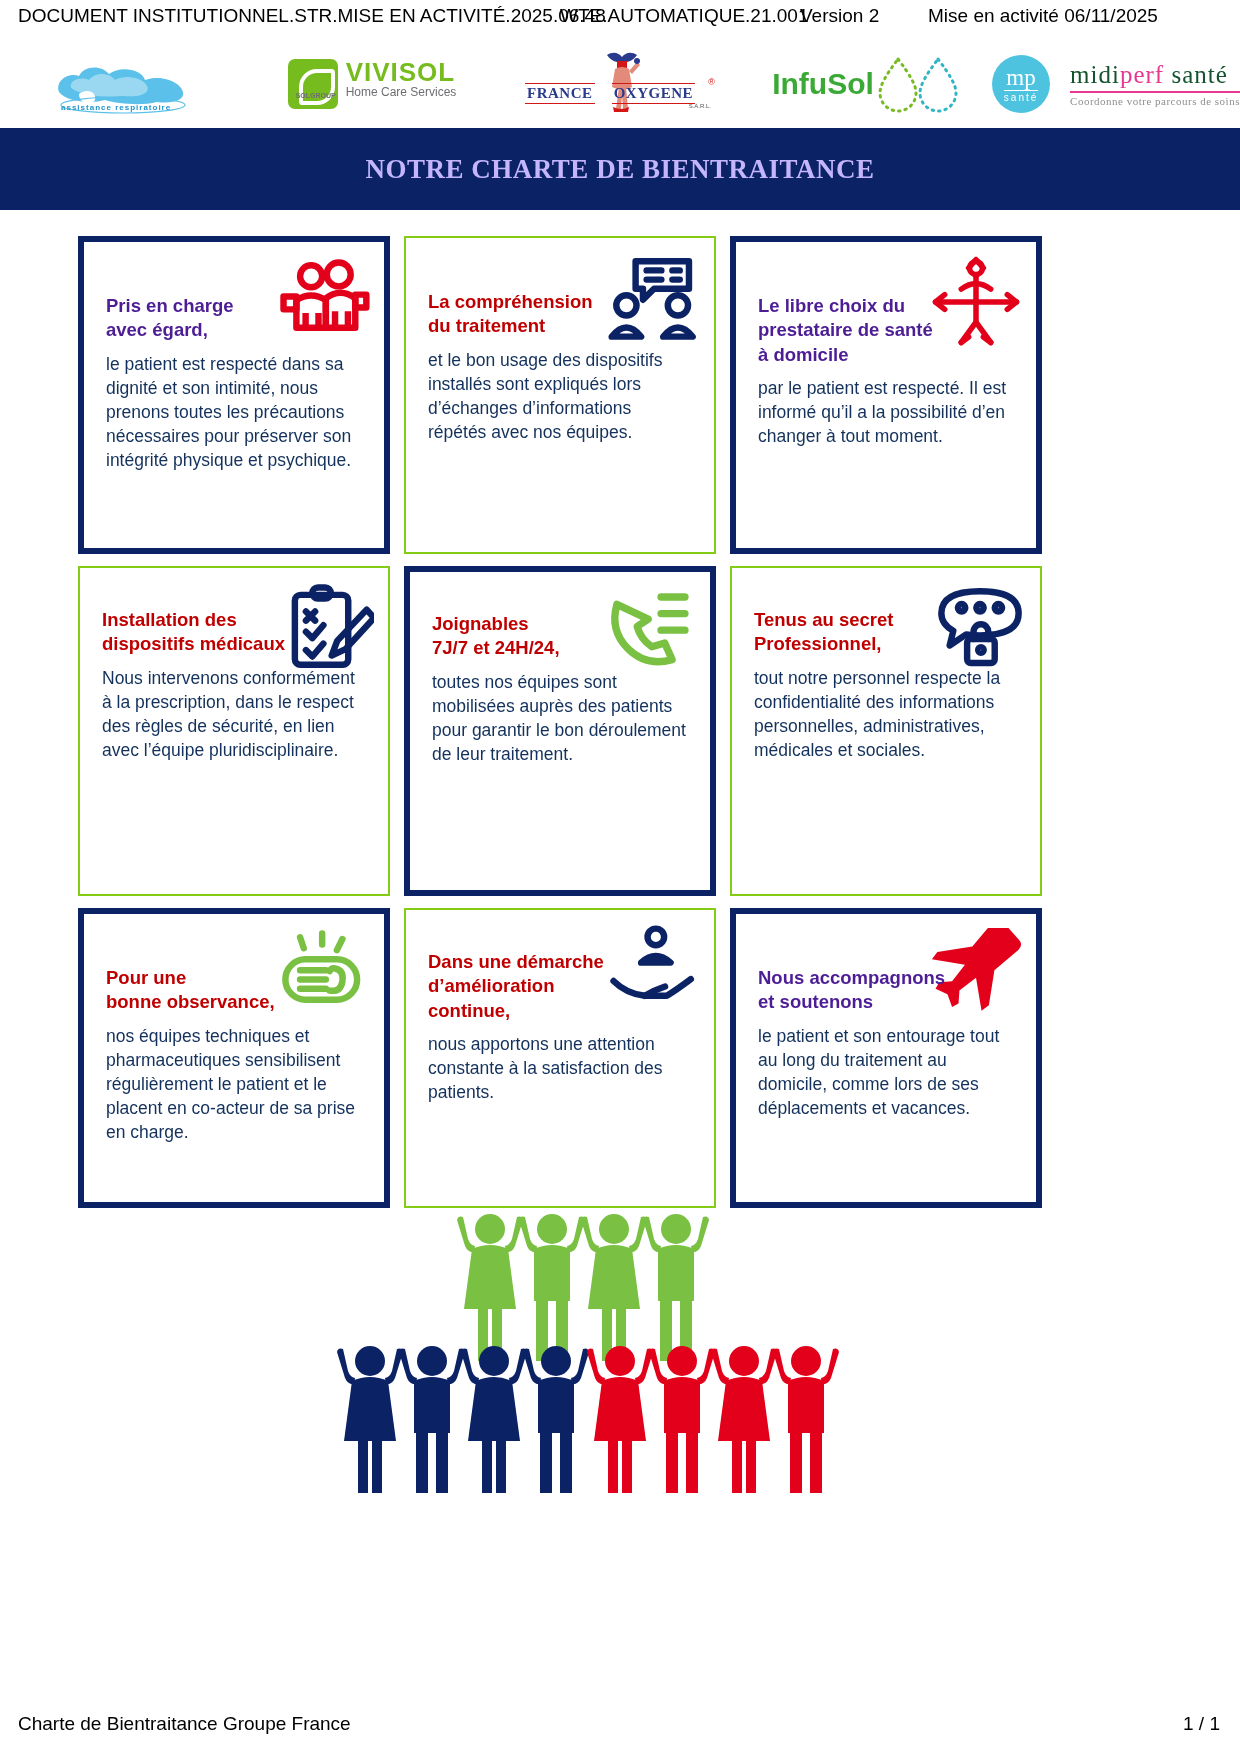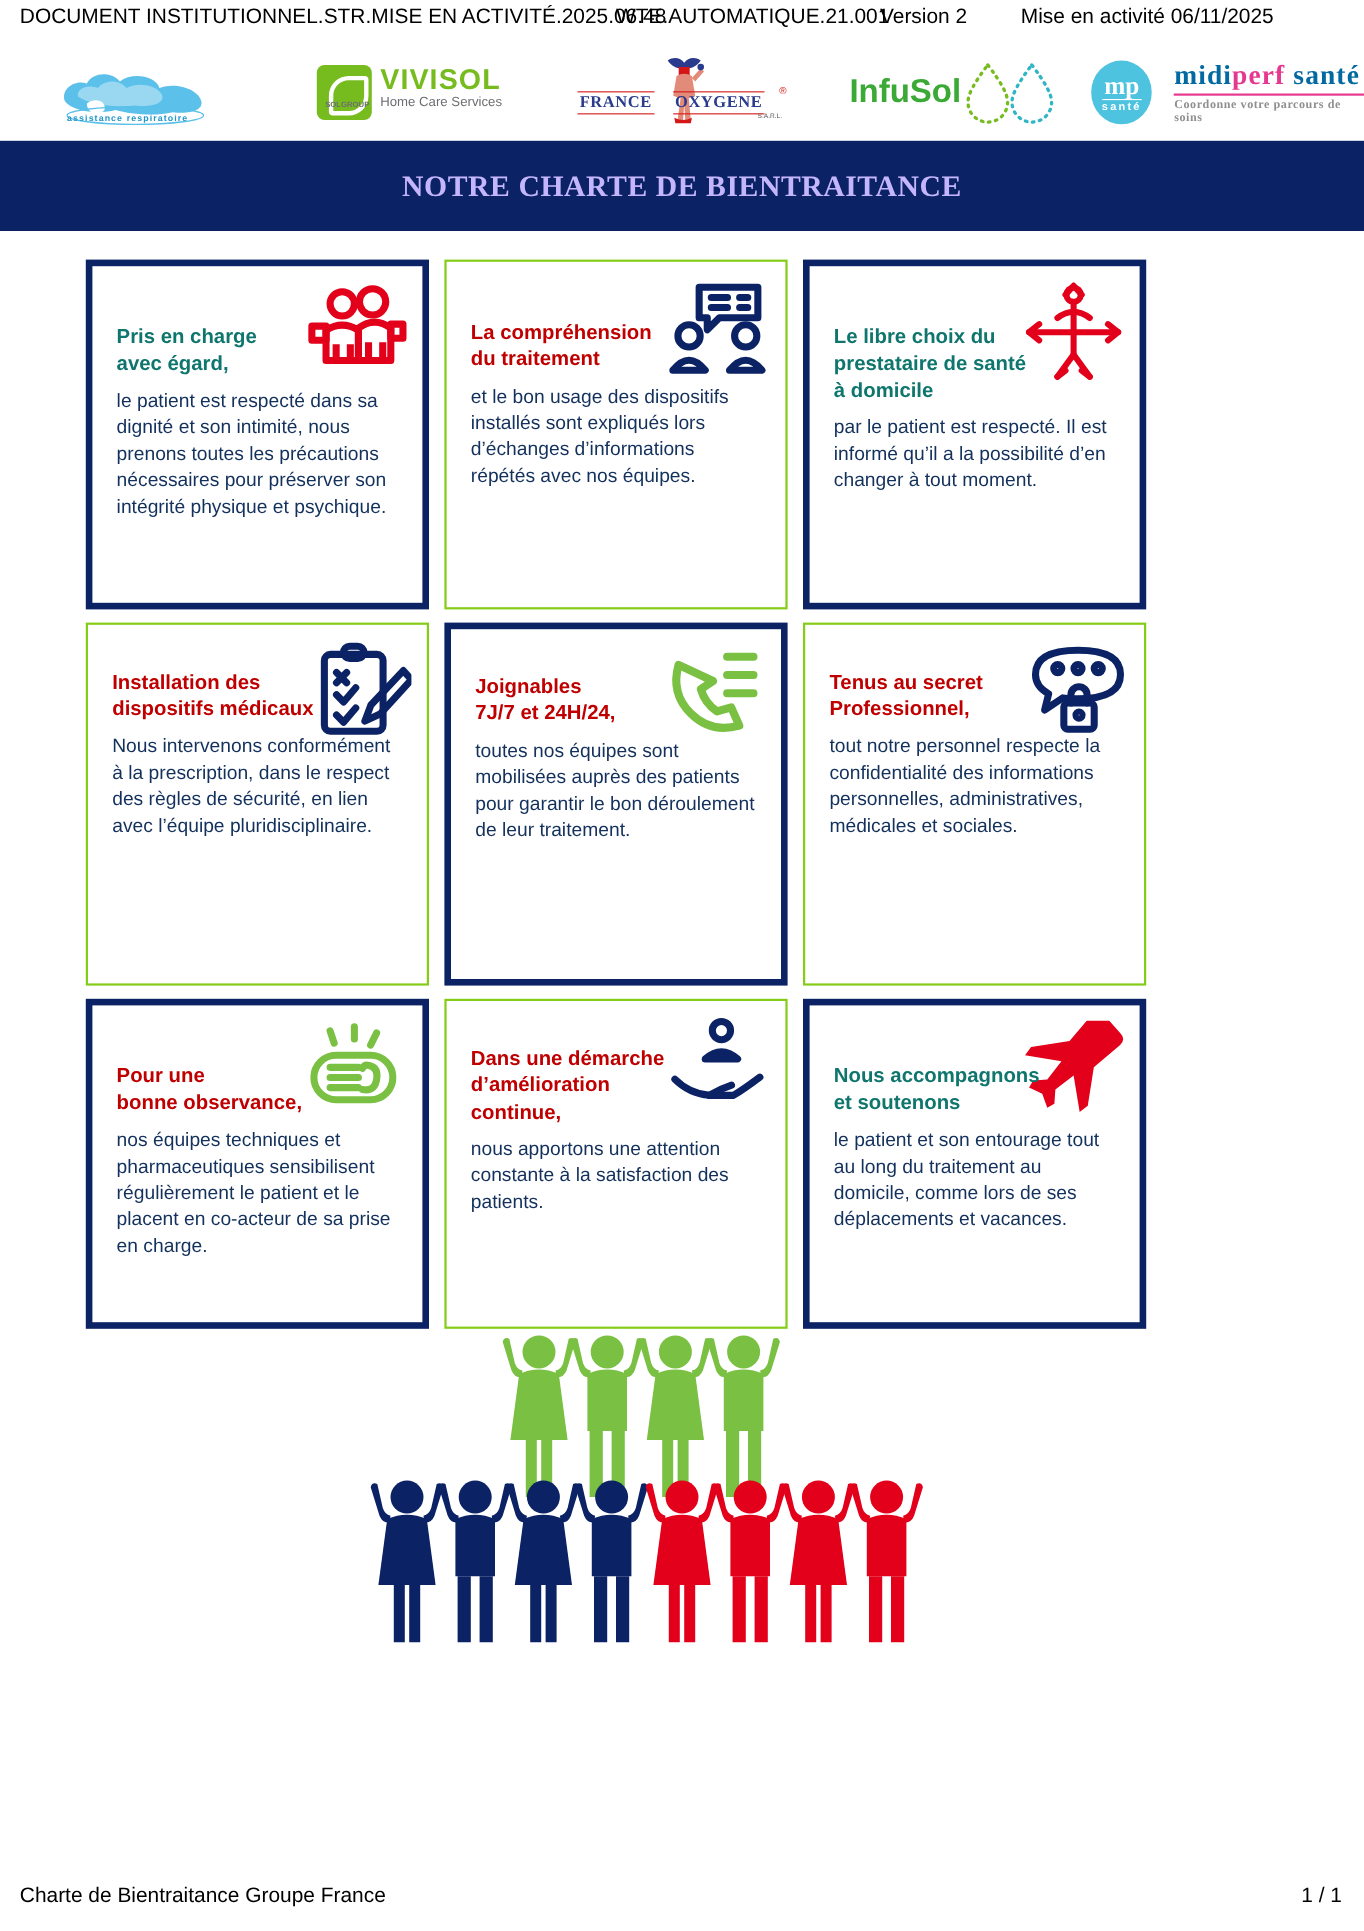--- a/index.html
+++ b/index.html
@@ -123,21 +123,21 @@
   
   .logo-infusol { display: flex; align-items: center; }
   .inf-name {
     font-size: 30px;
     font-weight: bold;
     color: #3aa935;
     font-family: "Liberation Sans", sans-serif;
   }
 
   
-  .logo-mp { display: flex; align-items: center; gap: 20px; font-weight: bold; }
+  .logo-mp { display: flex; align-items: center; gap: 20px; }
   .mp-circle {
     width: 58px; height: 58px;
     border-radius: 50%;
     background: #4ec3e0;
     color: #fff;
     display: flex;
     flex-direction: column;
     align-items: center;
     justify-content: center;
     line-height: 1;
@@ -145,21 +145,21 @@
   .mp-mp { font-size: 23px; font-family: "Liberation Serif", serif; }
   .mp-sante-sm {
     font-size: 10px;
     letter-spacing: 2px;
     border-top: 1px solid #fff;
     padding-top: 2px;
     margin-top: 1px;
   }
   .mp-words { line-height: 1.1; }
   .mp-title { font-size: 25px; font-family: "Liberation Serif", serif; letter-spacing: 1px; }
-  .mp-title .c1 { color: #0369a1; }
+  .mp-title .c1 { color: #14532d; }
   .mp-title .c2 { color: #e5398f; }
   .mp-rule { height: 2px; background: #e5398f; margin: 2px 0 2px 0; }
   .mp-tag {
     font-size: 11px;
     color: #8f8f8f;
     font-family: "Liberation Serif", serif;
     letter-spacing: 0.5px;
   }
 
   
@@ -203,21 +203,21 @@
 
   .card-head {
     font-size: 18.5px;
     font-weight: bold;
     line-height: 1.32;
     margin: 0 0 10px 0;
     max-width: 205px;
     position: relative;
     z-index: 2;
   }
-  .card-head.green { color: #0f766e; }
+  .card-head.green { color: #4c1d95; }
   .card-head.red   { color: #c00000; }
   .card-body {
     font-size: 17.5px;
     color: #13315c;
     line-height: 1.37;
     margin: 0;
     position: relative;
     z-index: 2;
   }
   .card-icon {

